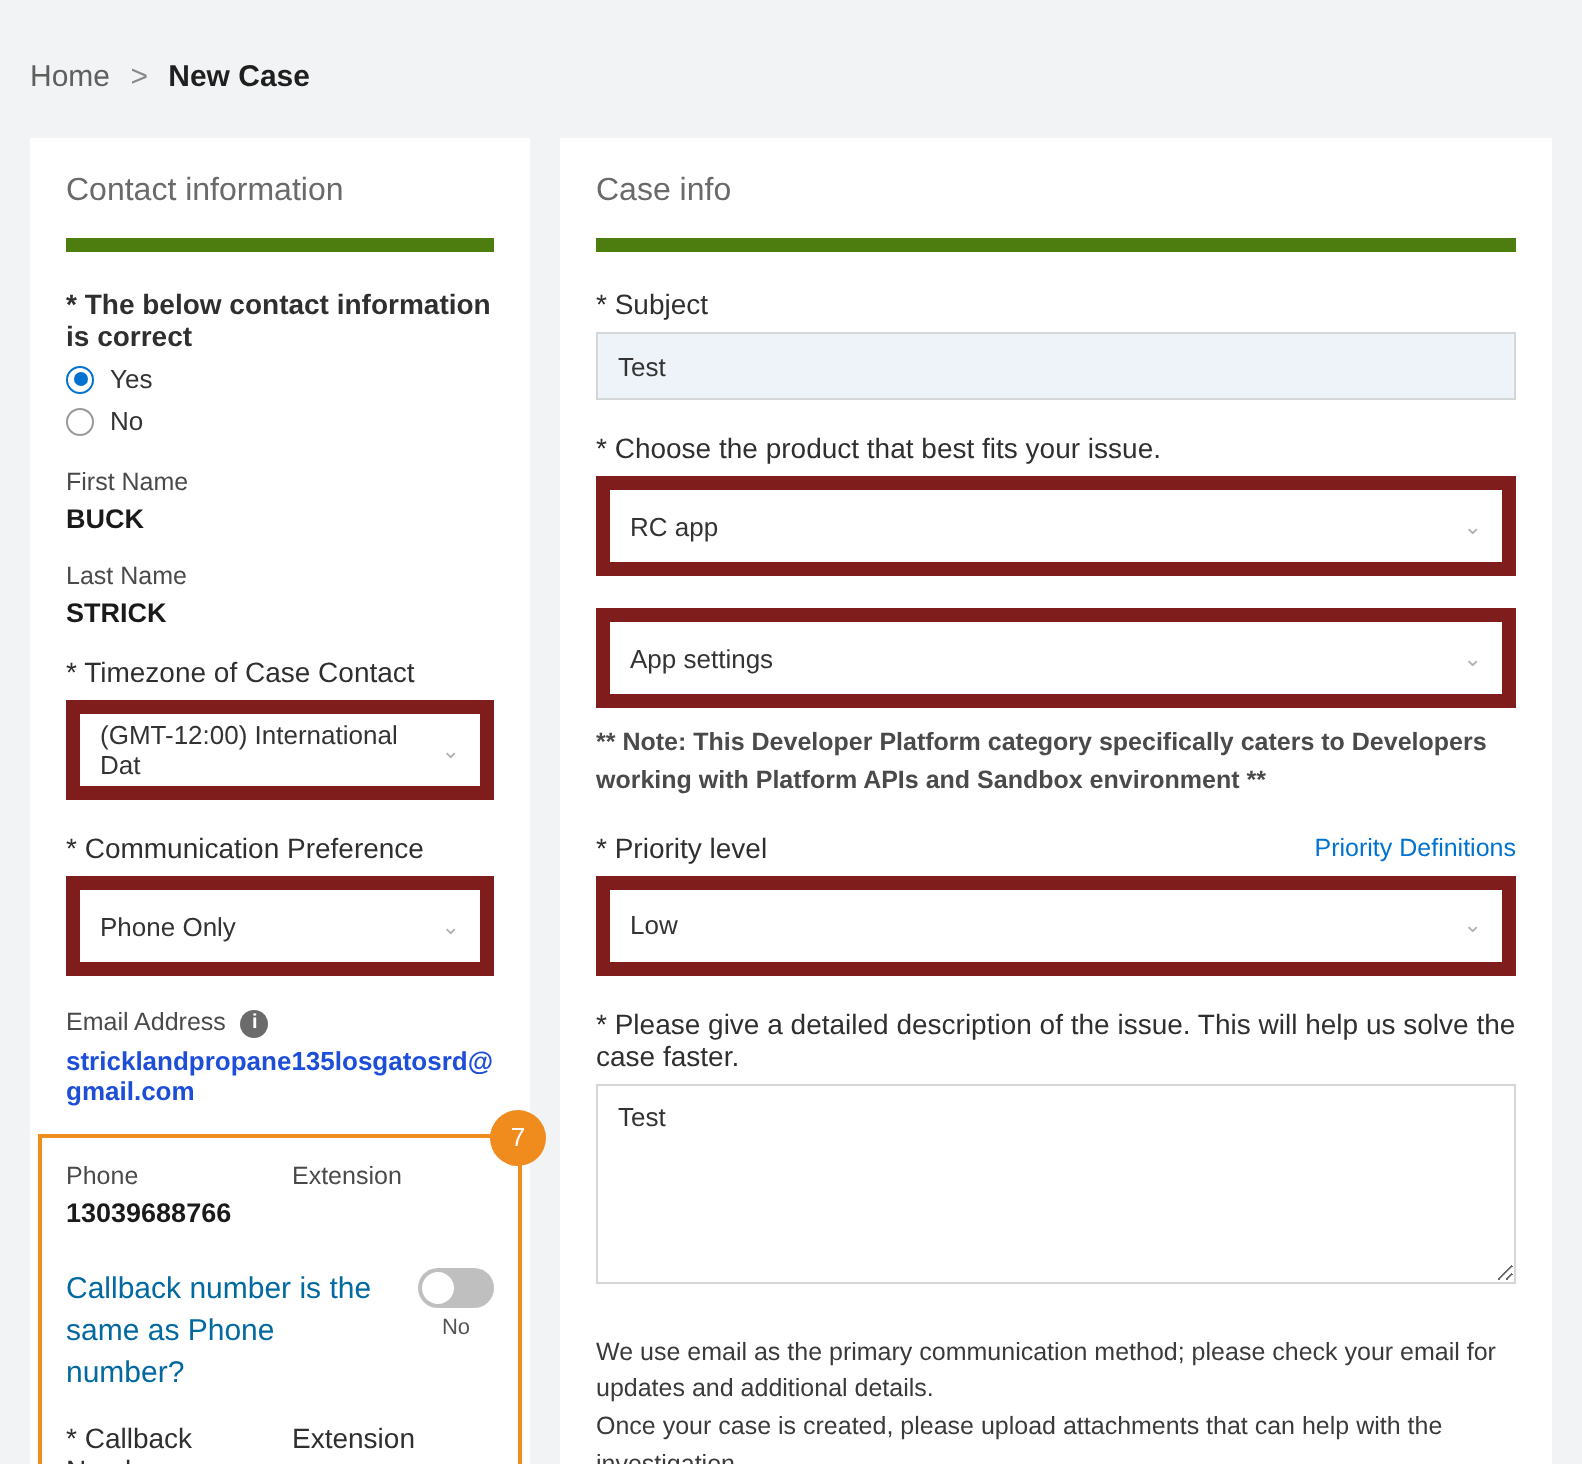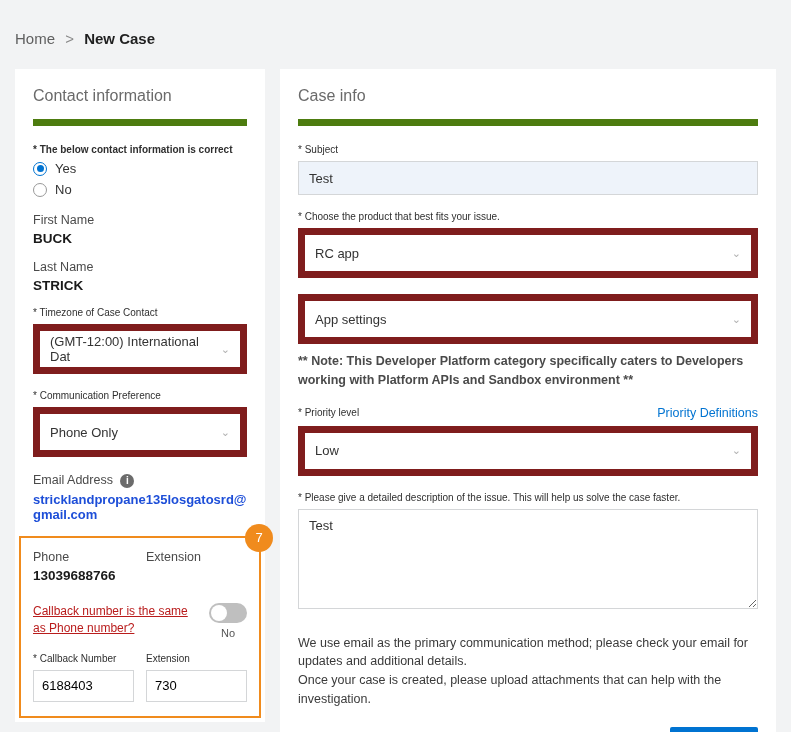--- a/index.html
+++ b/index.html
@@ -6,39 +6,39 @@
 body { font-family: -apple-system, BlinkMacSystemFont, "Segoe UI", Arial, sans-serif; background: #f2f3f4; color: #2f2f2f; font-size: 13px; }
 .page { width: 791px; padding: 30px 15px 20px 15px; }
 .breadcrumb { font-size: 15px; color: #5f5f5f; margin-bottom: 22px; }
 .breadcrumb .sep { margin: 0 6px; color: #888; }
 .breadcrumb .current { color: #1f1f1f; font-weight: 600; }
 .cols { display: flex; gap: 15px; align-items: flex-start; }
 .card { background: #fff; padding: 18px 18px 20px 18px; }
 .left { width: 250px; position: relative; }
 .right { flex: 1; }
 .section-title { font-size: 16px; color: #6a6a6a; padding-bottom: 14px; border-bottom: 7px solid #4d7c0f; margin-bottom: 18px; }
-.field-label { font-size: 10px; color: #2f2f2f; margin-bottom: 6px; display: block; }
+.field-label { font-size: 14px; color: #2f2f2f; margin-bottom: 6px; display: block; }
 .static-label { font-size: 12.5px; color: #4a4a4a; margin-bottom: 4px; }
 .static-value { font-size: 13.5px; font-weight: 700; color: #1a1a1a; margin-bottom: 14px; }
 .radio-row { display: flex; align-items: center; margin-bottom: 6px; font-size: 13px; color: #333; }
 .radio { width: 14px; height: 14px; border: 1px solid #999; border-radius: 50%; margin-right: 8px; display: inline-flex; align-items: center; justify-content: center; background: #fff; }
 .radio.checked { border-color: #0073d1; }
 .radio.checked::after { content: ""; width: 7px; height: 7px; background: #0073d1; border-radius: 50%; }
 .select, .text-input { width: 100%; height: 34px; border: 7px solid #7f1d1d; background: #fff; padding: 18px 10px; font-size: 13px; color: #333; position: relative; }
 .select { display: flex; align-items: center; justify-content: space-between; }
 .select .chev { color: #b0b0b0; font-size: 11px; }
 .field-block { margin-bottom: 16px; }
 .info-icon { display: inline-flex; width: 14px; height: 14px; background: #6b6b6b; color: #fff; border-radius: 50%; font-size: 10px; font-weight: bold; align-items: center; justify-content: center; margin-left: 4px; vertical-align: middle; }
 .email-val { font-size: 13px; font-weight: 700; color: #1d4ed8; word-break: break-all; margin-bottom: 14px; }
 .highlight-box { border: 2.5px solid #f08b1d; padding: 12px 12px 14px 12px; margin: 0 -14px -16px -14px; position: relative; }
 .step-badge { position: absolute; top: -14px; right: -14px; width: 28px; height: 28px; background: #f08b1d; color: #fff; border-radius: 50%; display: flex; align-items: center; justify-content: center; font-size: 13px; font-weight: 500; }
 .row-two { display: flex; gap: 12px; }
 .row-two > div { flex: 1; }
 .toggle-row { display: flex; align-items: flex-start; justify-content: space-between; margin: 12px 0 14px 0; }
-.toggle-row .toggle-text { font-size: 12px; color: #b91c1c; flex: 1; padding-right: 10px; line-height: 1.4; text-decoration: underline; }
+.toggle-row .toggle-text { font-size: 15px; color: #0369a1; flex: 1; padding-right: 10px; line-height: 1.4; }
 .toggle-wrap { text-align: center; }
 .toggle { width: 38px; height: 20px; background: #bfbfbf; border-radius: 10px; position: relative; margin-bottom: 4px; cursor: pointer; }
 .toggle::after { content: ""; position: absolute; width: 16px; height: 16px; background: #fff; border-radius: 50%; top: 2px; left: 2px; }
 .toggle-state { font-size: 11px; color: #555; }
 .subject-input { background: #eef3fa; border: 1px solid #d4d6d8; height: 34px; padding: 0 10px; display: flex; align-items: center; font-size: 13px; color: #333; }
 .note-text { font-size: 12.5px; color: #4a4a4a; line-height: 1.5; margin-top: 8px; font-weight: bold; }
 .priority-row { display: flex; justify-content: space-between; align-items: center; margin-bottom: 6px; }
 .priority-link { color: #0073d1; font-size: 12.5px; cursor: pointer; }
 .textarea { width: 100%; height: 100px; border: 1px solid #d4d6d8; padding: 8px 10px; font-size: 13px; color: #333; resize: both; font-family: inherit; }
 .help-text { font-size: 12.5px; color: #3a3a3a; line-height: 1.5; margin-top: 22px; }

